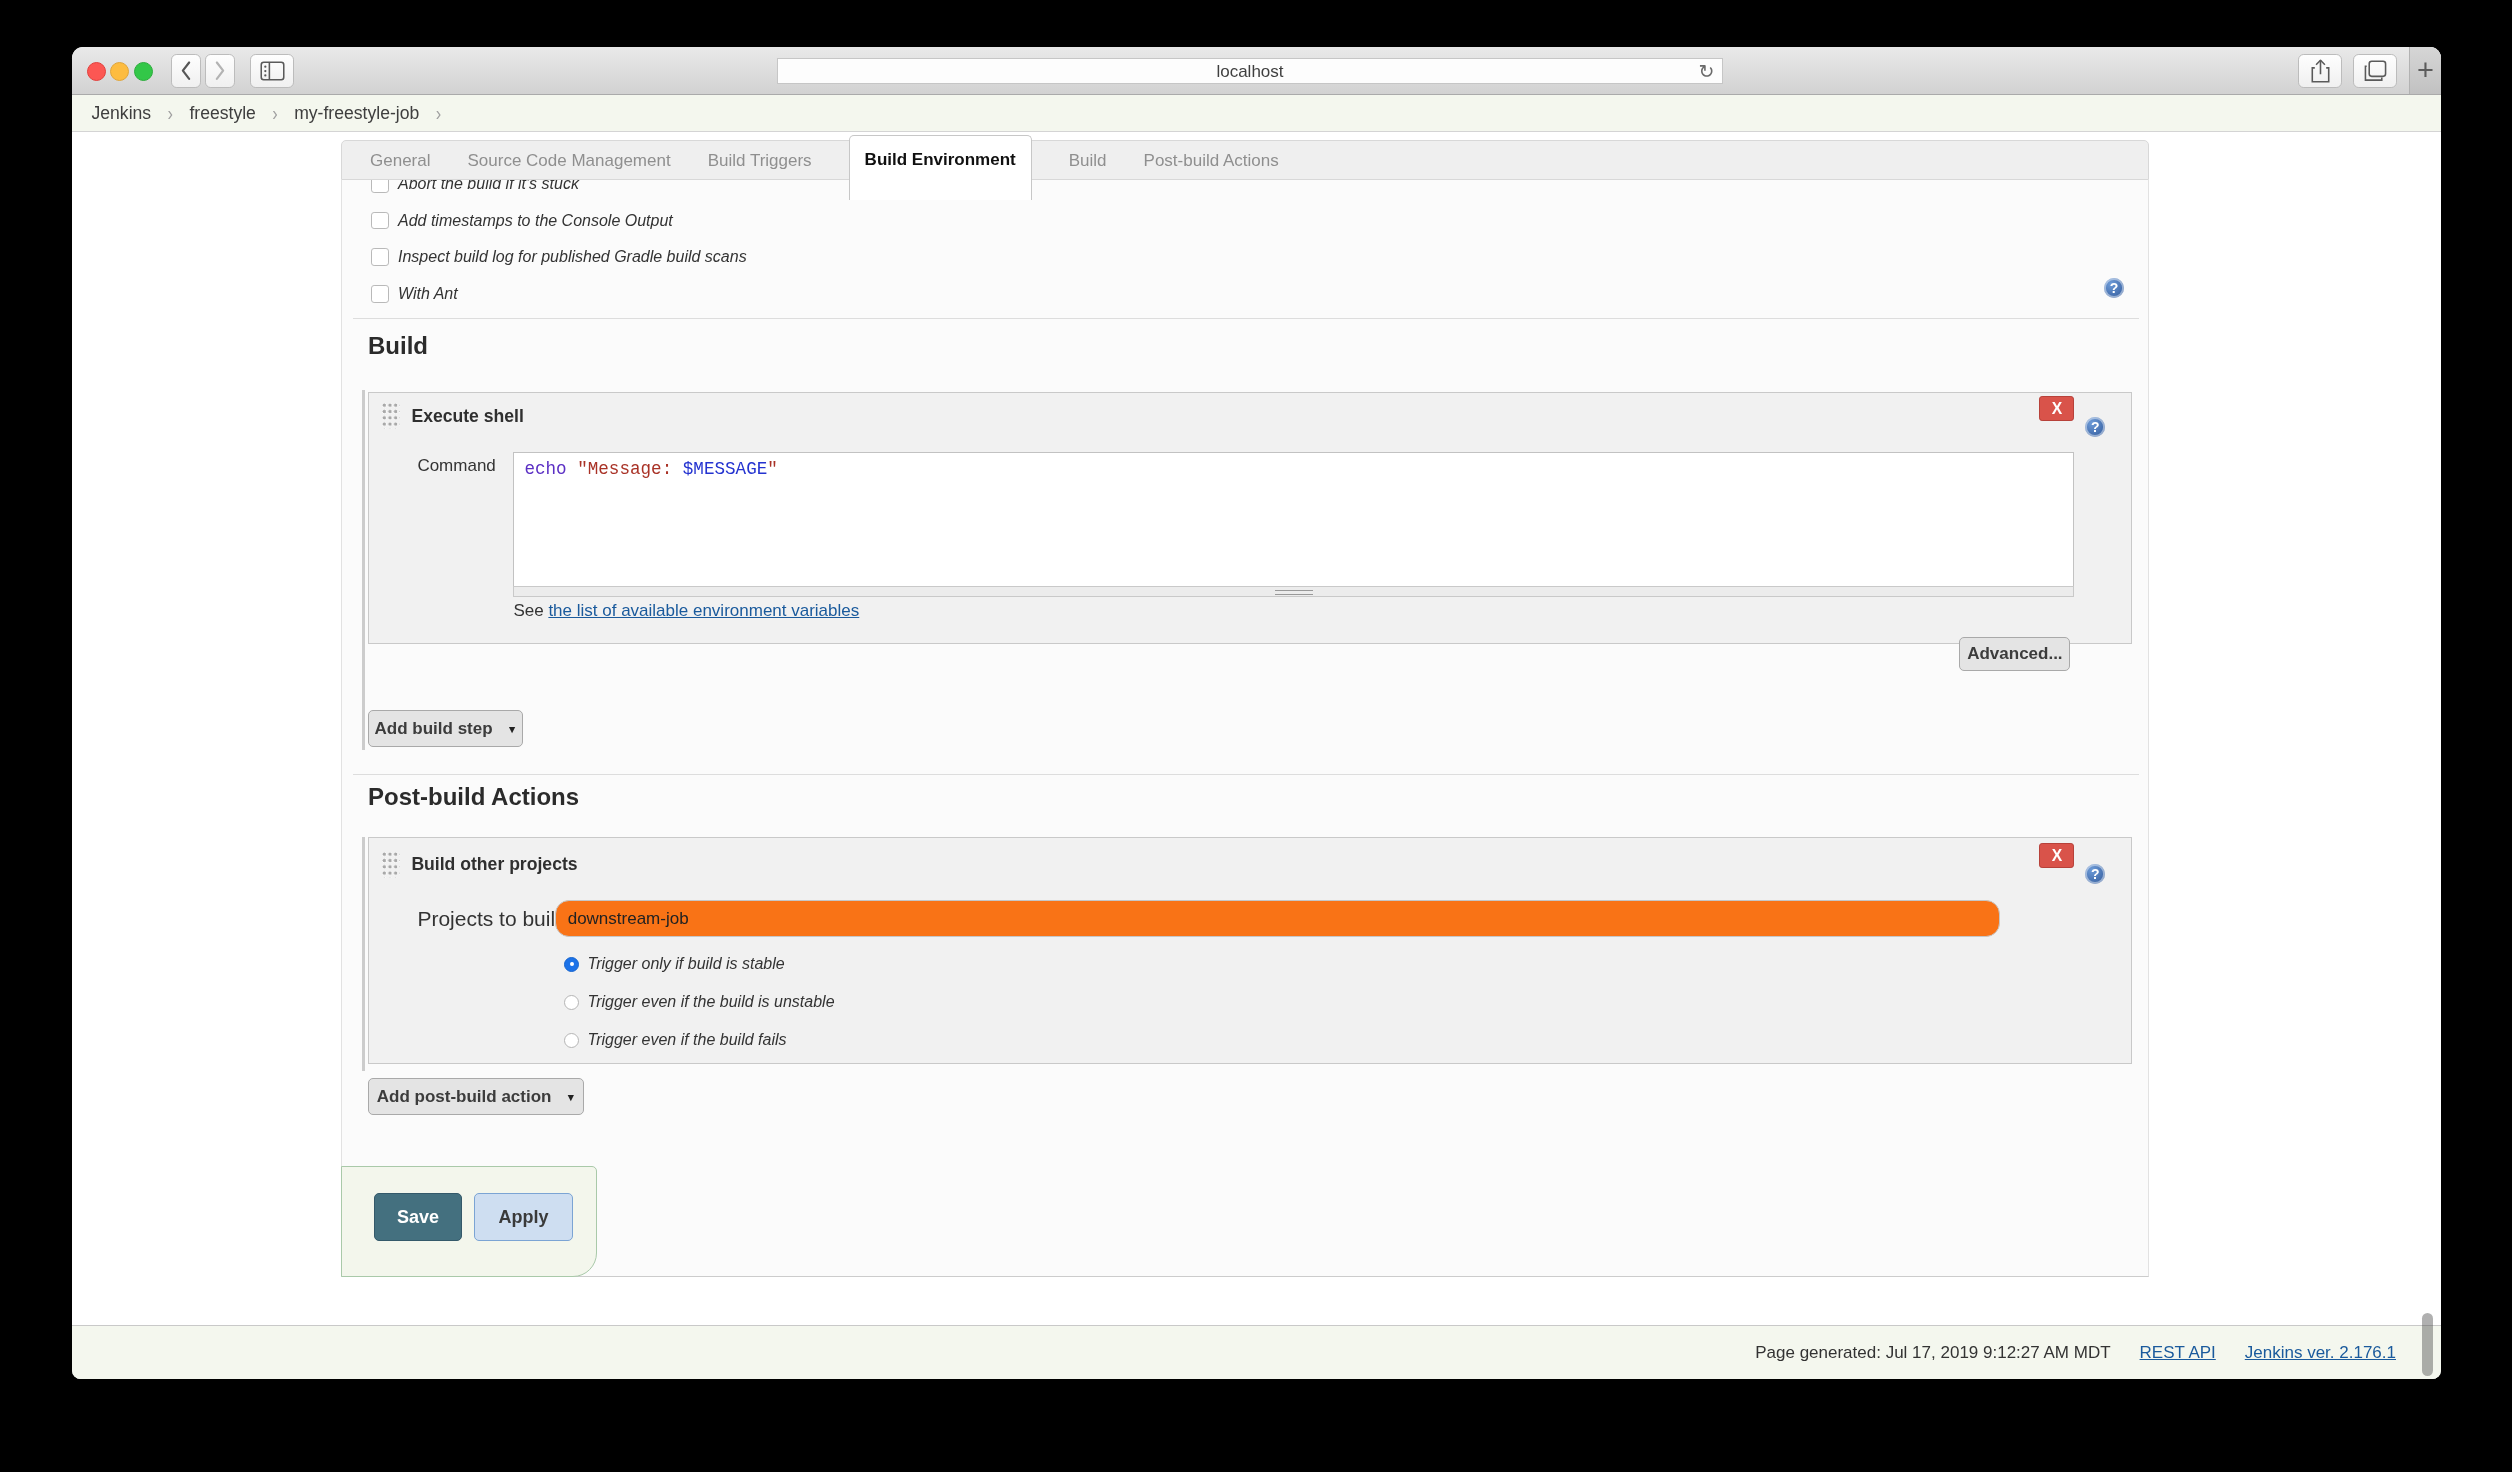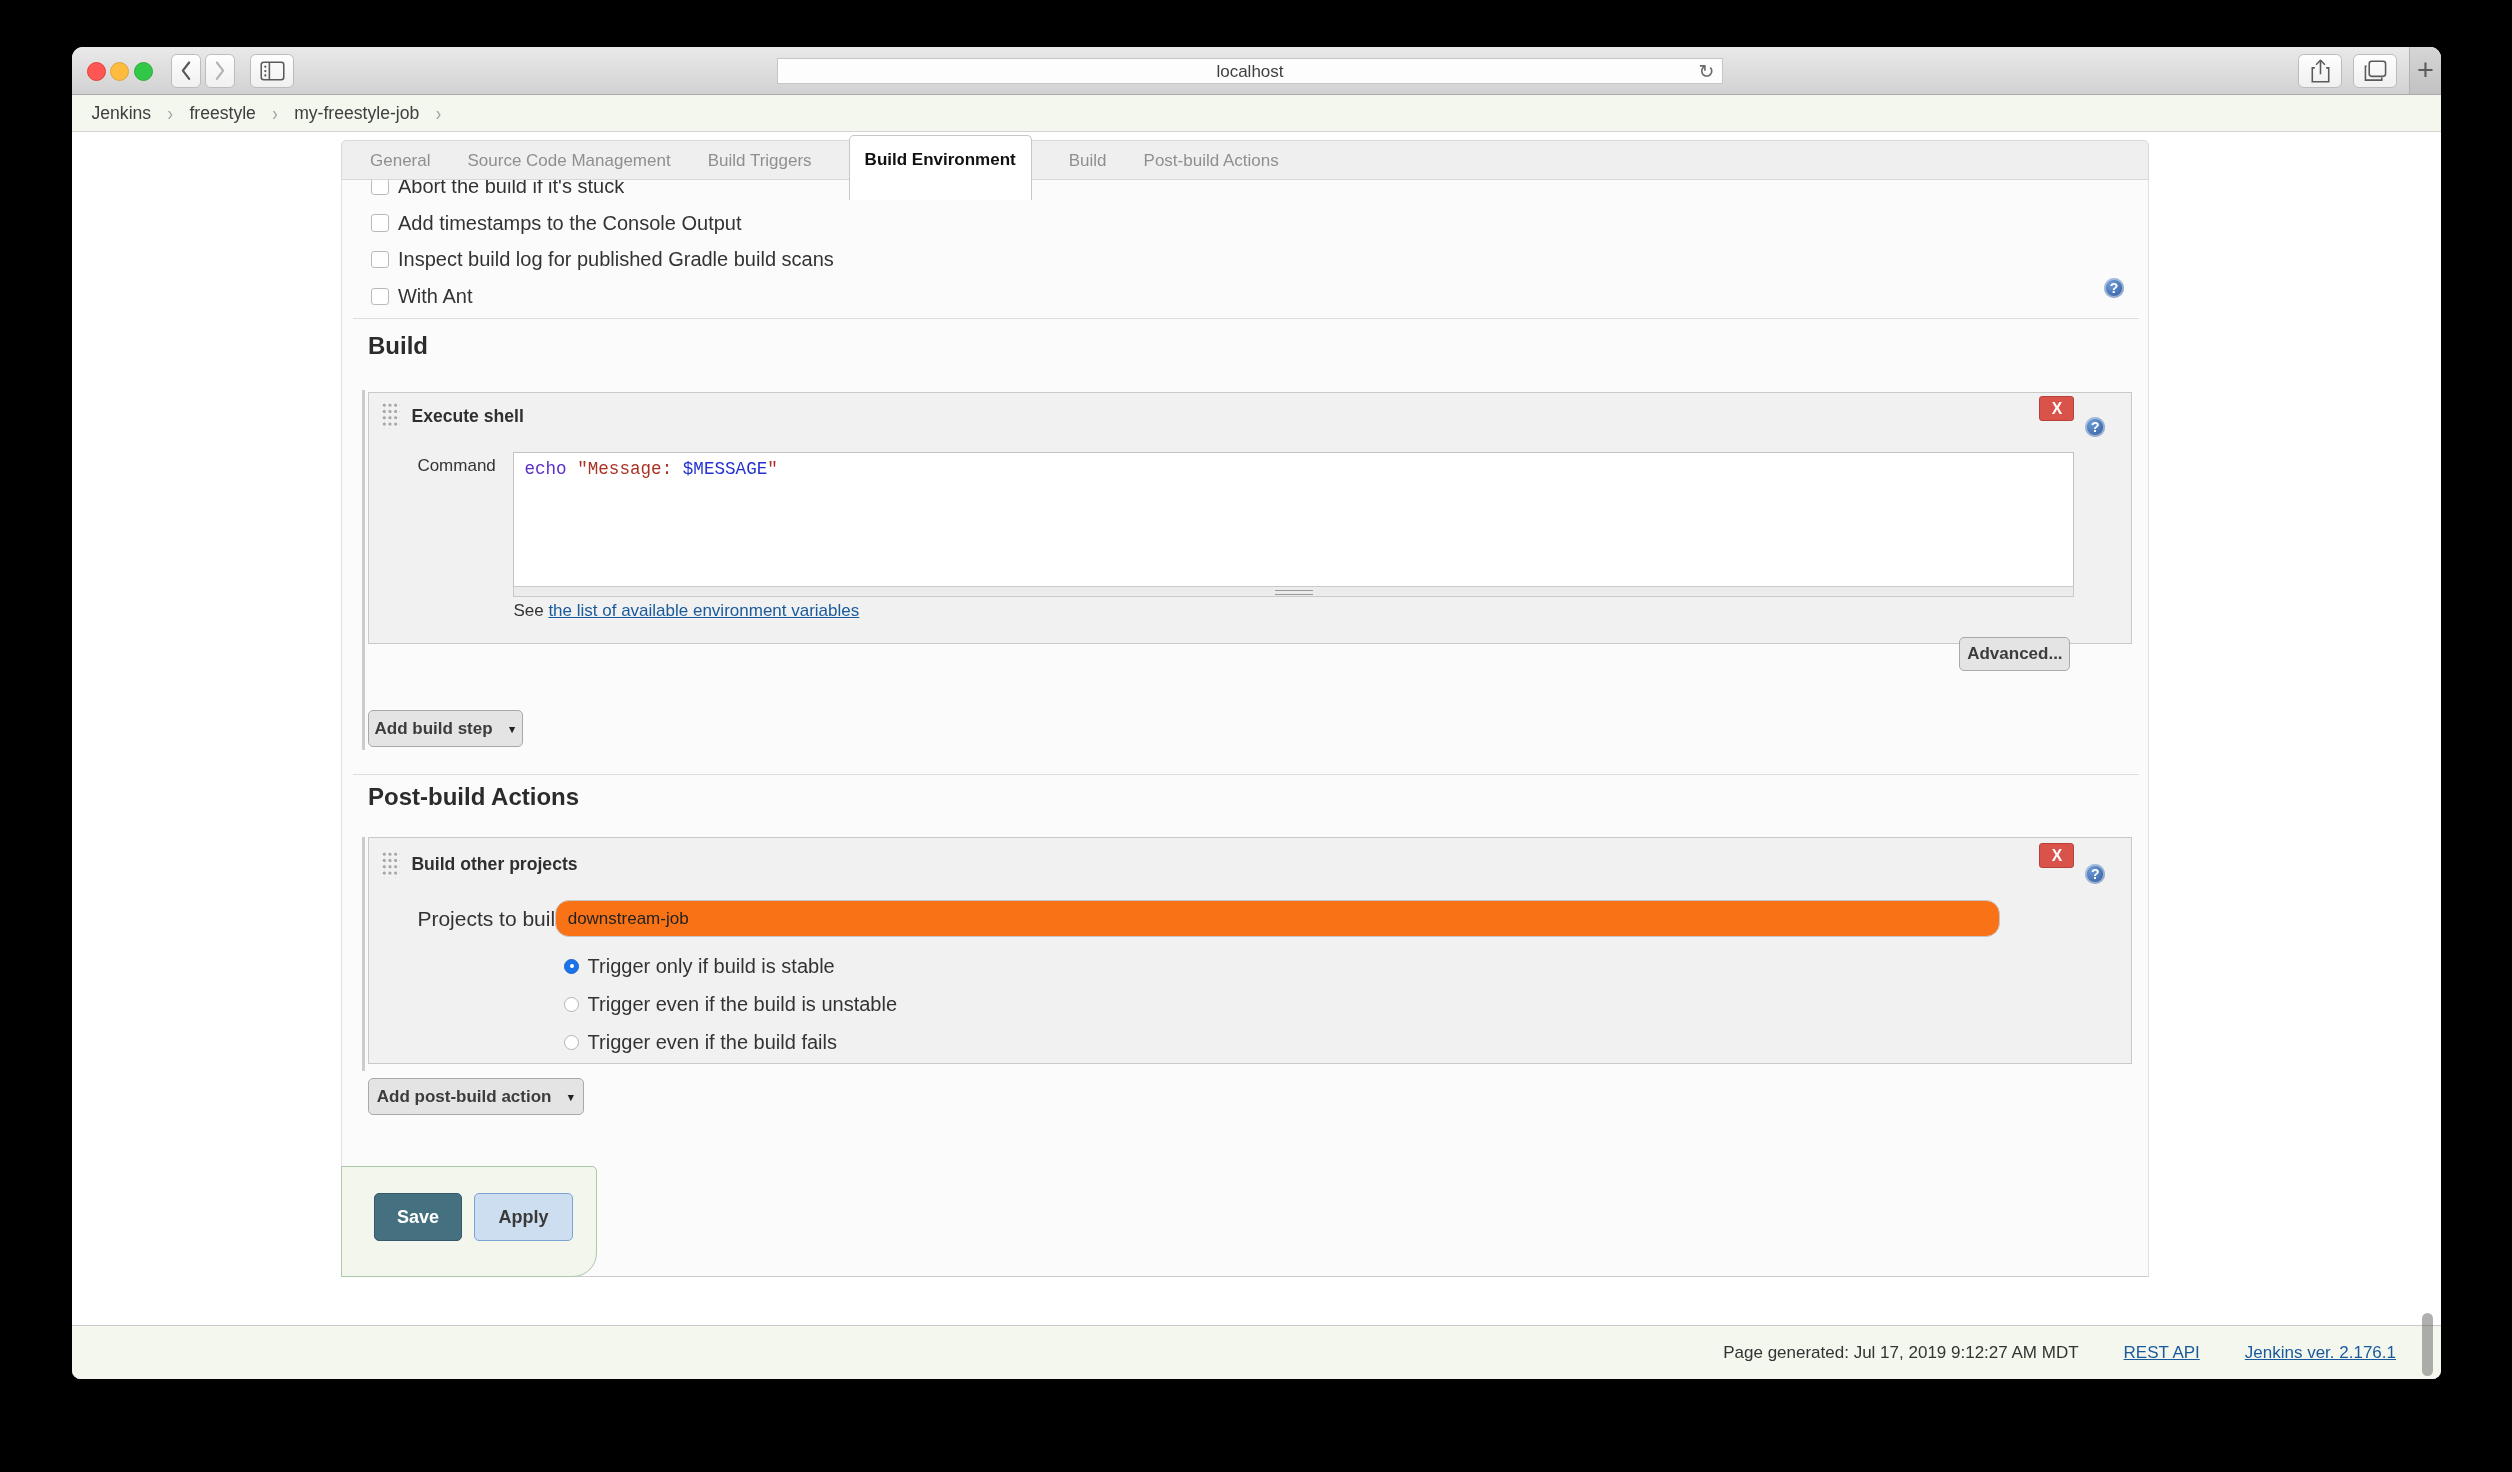--- a/index.html
+++ b/index.html
@@ -39,21 +39,21 @@
   .tab{line-height:39px;font-size:17px;color:#8f8f8f;white-space:nowrap;}
   .tab.active{position:relative;top:-5.7px;height:65px;background:#fff;border:0.6px solid #c7c7c7;border-bottom:none;
               border-radius:5px 5px 0 0;padding:0 15px;color:#101010;font-weight:bold;line-height:48px;box-sizing:border-box;}
   
   .content{position:absolute;left:269px;top:133px;width:1808px;height:1097px;background:#fbfbfb;
            border-left:0.6px solid #e2e2e2;border-right:0.6px solid #e2e2e2;border-bottom:1.3px solid #ccc;
            box-sizing:border-box;overflow:hidden;z-index:1;}
   .cbrow{position:absolute;left:29px;display:flex;align-items:center;gap:9.4px;}
   #cbrow-0{top:-5px;} #cbrow-1{top:31.5px;} #cbrow-2{top:68px;} #cbrow-3{top:105px;}
   .checkbox{width:17.6px;height:17.6px;background:#fff;border:1.3px solid #b9b9b9;border-radius:3.1px;box-sizing:border-box;}
-  .cblabel,.radiolabel{font-size:20px;color:#333;}
+  .cblabel,.radiolabel{font-size:16px;color:#333;font-style:italic;}
   .helpicon{width:20px;height:20px;border-radius:50%;color:#fff;font-size:14px;font-weight:bold;
             background:radial-gradient(circle at 35% 30%,#6d9bd8,#2d5596);
             display:flex;align-items:center;justify-content:center;box-shadow:inset 0 0 0 1.9px rgba(255,255,255,.45);}
   #help-env{position:absolute;left:1762px;top:98px;}
   .divider{position:absolute;left:11.3px;width:1786px;border-top:1.9px solid #ddd;height:0;}
   #divider1{top:138px;} #divider2{top:594px;}
   .secheading{position:absolute;left:26px;font-size:24px;font-weight:bold;color:#2b2b2b;}
   #heading-build{top:152px;} #heading-pba{top:603px;}
   .accent{position:absolute;left:19.5px;width:3.1px;background:#ccc;}
   #accent1{top:210px;height:360px;} #accent2{top:657px;height:234px;}
@@ -95,21 +95,21 @@
   .radio.on::after{content:"";position:absolute;left:4.4px;top:4.4px;width:3.8px;height:3.8px;background:#fff;border-radius:50%;}
   
   .savebar{position:absolute;left:269px;top:1119px;width:256px;height:111px;background:#f3f6ec;border:1.3px solid #a9c9a9;
            border-radius:0 5px 24px 0;box-sizing:border-box;z-index:4;}
   .savebar button{position:absolute;top:26.4px;height:48px;border-radius:5px;font-size:18px;font-weight:bold;
                   font-family:"Liberation Sans",sans-serif;cursor:pointer;}
   #btn-save{left:32px;width:88px;background:#44707f;border:1.3px solid #34596a;color:#fff;}
   #btn-apply{left:132px;width:99px;background:#cedef1;border:1.3px solid #7ba4d4;color:#3a3a3a;}
   
   .footer{position:absolute;left:0;top:1278px;width:100%;height:54px;background:#f4f7ee;border-top:1.3px solid #c9c9c9;
-          display:flex;align-items:center;justify-content:flex-end;padding-right:45px;box-sizing:border-box;gap:45px;
+          display:flex;align-items:center;justify-content:flex-end;padding-right:45px;box-sizing:border-box;gap:29px;
           font-size:17px;color:#333;}
   .scrollthumb{position:absolute;left:2350px;top:1266px;width:11.3px;height:63px;border-radius:5.7px;background:rgba(80,80,80,.45);z-index:9;}
   button{padding:0;}
 </style>
 </head>
 <body>
 
 <div class="window">
 
   <div class="toolbar">

